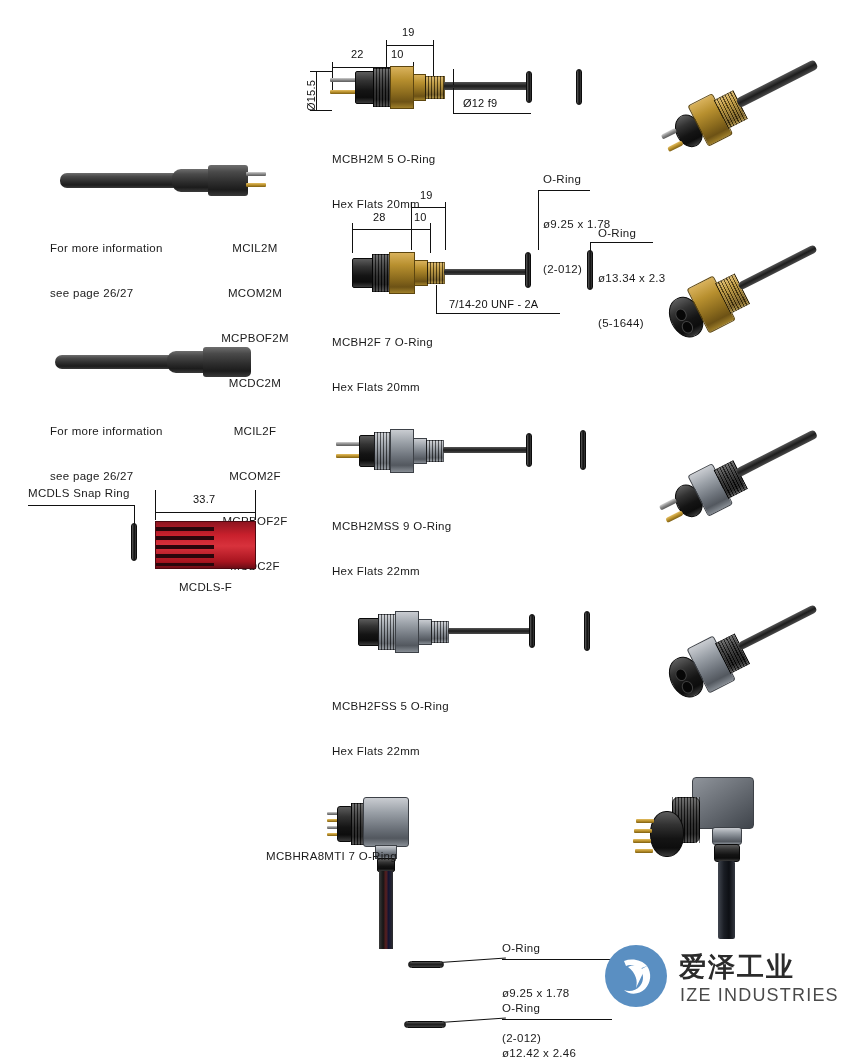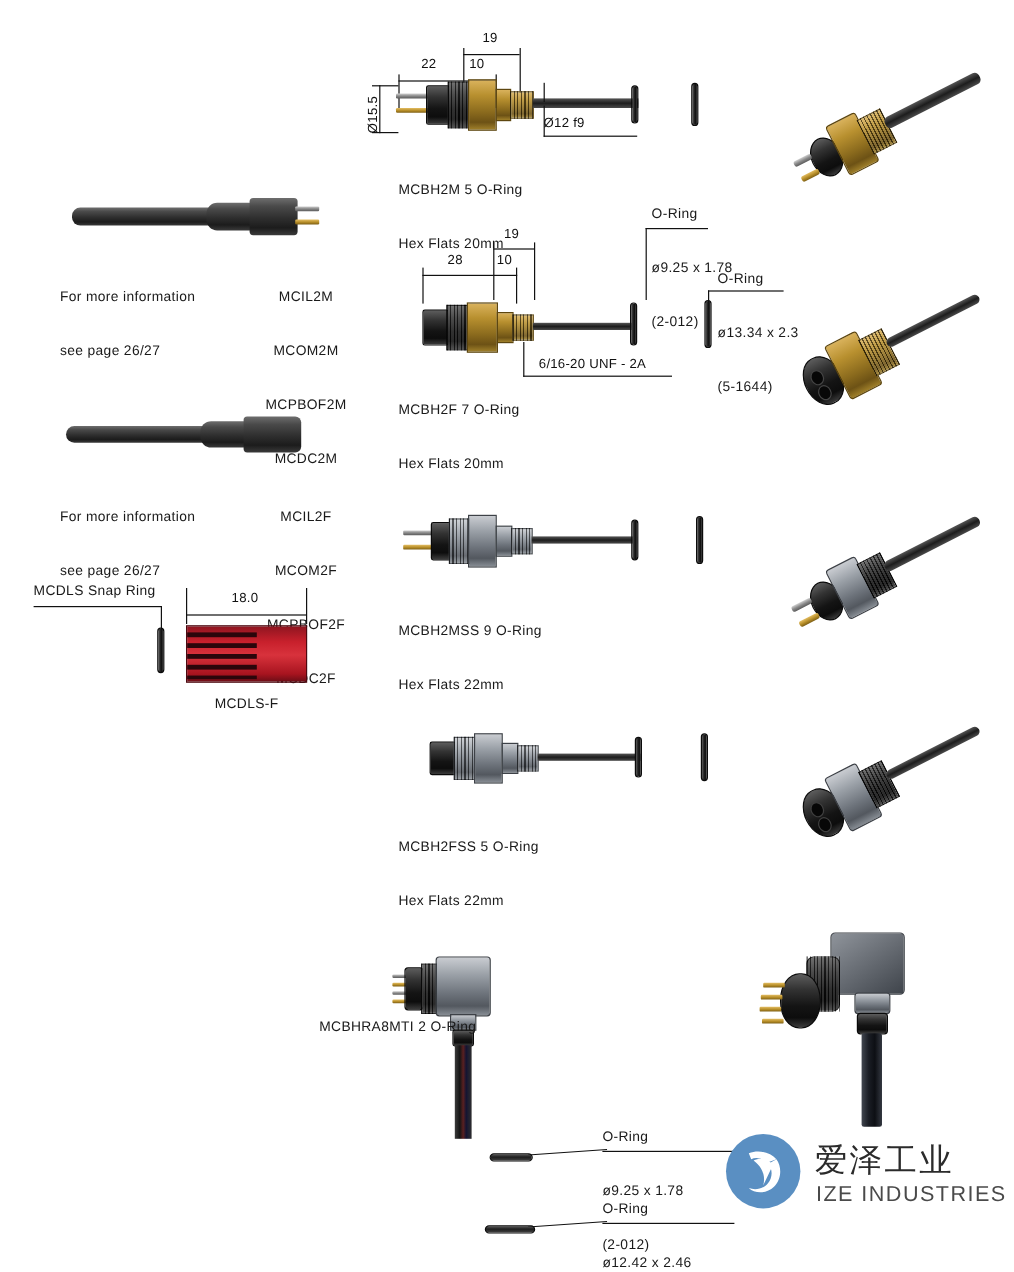--- a/index.html
+++ b/index.html
@@ -39,21 +39,21 @@
   .threads{position:absolute;
      background:repeating-linear-gradient(90deg,
         rgba(0,0,0,.55) 0px, rgba(0,0,0,.55) 1px,
         rgba(255,255,255,.12) 1px, rgba(255,255,255,.12) 3px);}
 
   
   .render{position:absolute;transform-origin:50% 50%;}
 
   
   .logo-circle{position:absolute;border-radius:50%;}
-  .logo-cn{position:absolute;font-weight:normal;letter-spacing:2px;color:#2b2b2b;}
+  .logo-cn{position:absolute;font-weight:bold;letter-spacing:2px;color:#2b2b2b;}
   .logo-en{position:absolute;letter-spacing:1.2px;color:#4a4a4a;}
 </style>
 </head>
 <body>
 
 <div class="abs" style="left:60px;top:162px;width:200px;height:36px;">
   <div class="cablebody" style="left:0;top:11px;width:120px;height:15px;border-radius:7px;"></div>
   <div class="cablebody" style="left:112px;top:7px;width:40px;height:23px;border-radius:9px 4px 4px 9px;"></div>
   <div class="cablebody" style="left:148px;top:3px;width:40px;height:31px;border-radius:3px;"></div>
   <div class="pin" style="left:186px;top:10px;width:20px;height:4px;"></div>
@@ -88,21 +88,21 @@
 
 <div class="abs lbl" style="left:28px;top:486px;">MCDLS Snap Ring</div>
 <div class="ln hln" style="left:28px;top:505px;width:107px;"></div>
 <div class="ln vln" style="left:134px;top:505px;height:21px;"></div>
 <div class="oring" style="left:131px;top:523px;width:6px;height:38px;border-radius:3px;"></div>
 
 <div class="abs" style="left:155px;top:490px;">
   <div class="ln vln" style="left:0;top:0;height:30px;"></div>
   <div class="ln vln" style="left:100px;top:0;height:30px;"></div>
   <div class="ln hln" style="left:0;top:22px;width:100px;"></div>
-  <div class="abs dim" style="left:38px;top:3px;">18.0</div>
+  <div class="abs dim" style="left:38px;top:3px;">33.7</div>
 </div>
 <div class="abs" style="left:155px;top:521px;width:101px;height:48px;
             background:linear-gradient(180deg,#8f1520 0%,#c8202c 28%,#d8323c 52%,#a8141f 86%,#6d0d16 100%);
             border:1px solid #4d0810;box-sizing:border-box;">
   <div class="abs" style="left:0;top:5px;width:58px;height:4px;background:#2a060b;"></div>
   <div class="abs" style="left:0;top:14px;width:58px;height:4px;background:#2a060b;"></div>
   <div class="abs" style="left:0;top:23px;width:58px;height:4px;background:#2a060b;"></div>
   <div class="abs" style="left:0;top:32px;width:58px;height:4px;background:#2a060b;"></div>
   <div class="abs" style="left:0;top:41px;width:58px;height:3px;background:#2a060b;"></div>
 </div>
@@ -135,21 +135,21 @@
   <div class="threads" style="left:88px;top:54px;width:18px;height:39px;"></div>
   <div class="brass" style="left:105px;top:52px;width:24px;height:43px;"></div>
   <div class="brass" style="left:128px;top:60px;width:13px;height:27px;"></div>
   <div class="brass" style="left:140px;top:62px;width:20px;height:23px;"></div>
   <div class="threads" style="left:140px;top:62px;width:20px;height:23px;"></div>
   <div class="rodline" style="left:159px;top:68px;width:88px;height:8px;"></div>
 
   <div class="ln vln" style="left:168px;top:55px;height:16px;"></div>
   <div class="ln vln" style="left:168px;top:74px;height:26px;"></div>
   <div class="ln hln" style="left:168px;top:99px;width:78px;"></div>
-  <div class="abs dim" style="left:168px;top:83px;">Ø12 f9</div>
+  <div class="abs dim" style="left:178px;top:83px;">Ø12 f9</div>
 
   <div class="oring" style="left:241px;top:57px;width:6px;height:32px;"></div>
   <div class="oring" style="left:291px;top:55px;width:6px;height:36px;"></div>
 </div>
 <div class="abs lbl" style="left:332px;top:122px;">
   <div>MCBH2M 5 O-Ring</div>
   <div>Hex Flats 20mm</div>
 </div>
 
 <div class="abs" style="left:310px;top:190px;width:320px;height:120px;">
@@ -171,21 +171,21 @@
   <div class="blackpart" style="left:62px;top:64px;width:18px;height:38px;"></div>
   <div class="threads" style="left:62px;top:64px;width:18px;height:38px;"></div>
   <div class="brass" style="left:79px;top:62px;width:26px;height:42px;"></div>
   <div class="brass" style="left:104px;top:70px;width:14px;height:26px;"></div>
   <div class="brass" style="left:117px;top:72px;width:18px;height:22px;"></div>
   <div class="threads" style="left:117px;top:72px;width:18px;height:22px;"></div>
   <div class="rodline" style="left:134px;top:79px;width:86px;height:6px;"></div>
 
   <div class="ln vln" style="left:126px;top:95px;height:29px;"></div>
   <div class="ln hln" style="left:126px;top:123px;width:124px;"></div>
-  <div class="abs dim" style="left:139px;top:108px;">6/16-20 UNF - 2A</div>
+  <div class="abs dim" style="left:139px;top:108px;">7/14-20 UNF - 2A</div>
 
   <div class="oring" style="left:215px;top:62px;width:6px;height:36px;"></div>
   <div class="oring" style="left:277px;top:60px;width:6px;height:40px;"></div>
 </div>
 <div class="abs lbl" style="left:332px;top:305px;">
   <div>MCBH2F 7 O-Ring</div>
   <div>Hex Flats 20mm</div>
 </div>
 
 <div class="abs lbl" style="left:543px;top:142px;">
@@ -250,21 +250,21 @@
   <div class="blackpart" style="left:26px;top:8px;width:14px;height:42px;"></div>
   <div class="threads" style="left:26px;top:8px;width:14px;height:42px;"></div>
 
   <div class="steel" style="left:38px;top:2px;width:46px;height:50px;border-radius:3px;"></div>
   <div class="steel" style="left:50px;top:50px;width:22px;height:14px;"></div>
   <div class="blackpart" style="left:52px;top:63px;width:18px;height:14px;border-radius:2px;"></div>
 
   <div class="abs" style="left:54px;top:76px;width:14px;height:78px;
               background:linear-gradient(90deg,#3b3b3b 0%,#151515 30%,#5a2020 50%,#141432 68%,#2e2e2e 100%);"></div>
 </div>
-<div class="abs lbl" style="left:266px;top:849px;">MCBHRA8MTI 2 O-Ring</div>
+<div class="abs lbl" style="left:266px;top:849px;">MCBHRA8MTI 7 O-Ring</div>
 
 <div class="abs lbl" style="left:502px;top:911px;">
   <div>O-Ring</div>
   <div>ø9.25 x 1.78</div>
   <div>(2-012)</div>
 </div>
 <div class="ln hln" style="left:502px;top:959px;width:110px;"></div>
 <div class="abs" style="left:440px;top:955px;width:64px;height:10px;">
   <div class="abs" style="left:0;top:7px;width:66px;height:1px;background:#111;transform:rotate(-4deg);transform-origin:0 0;"></div>
 </div>

